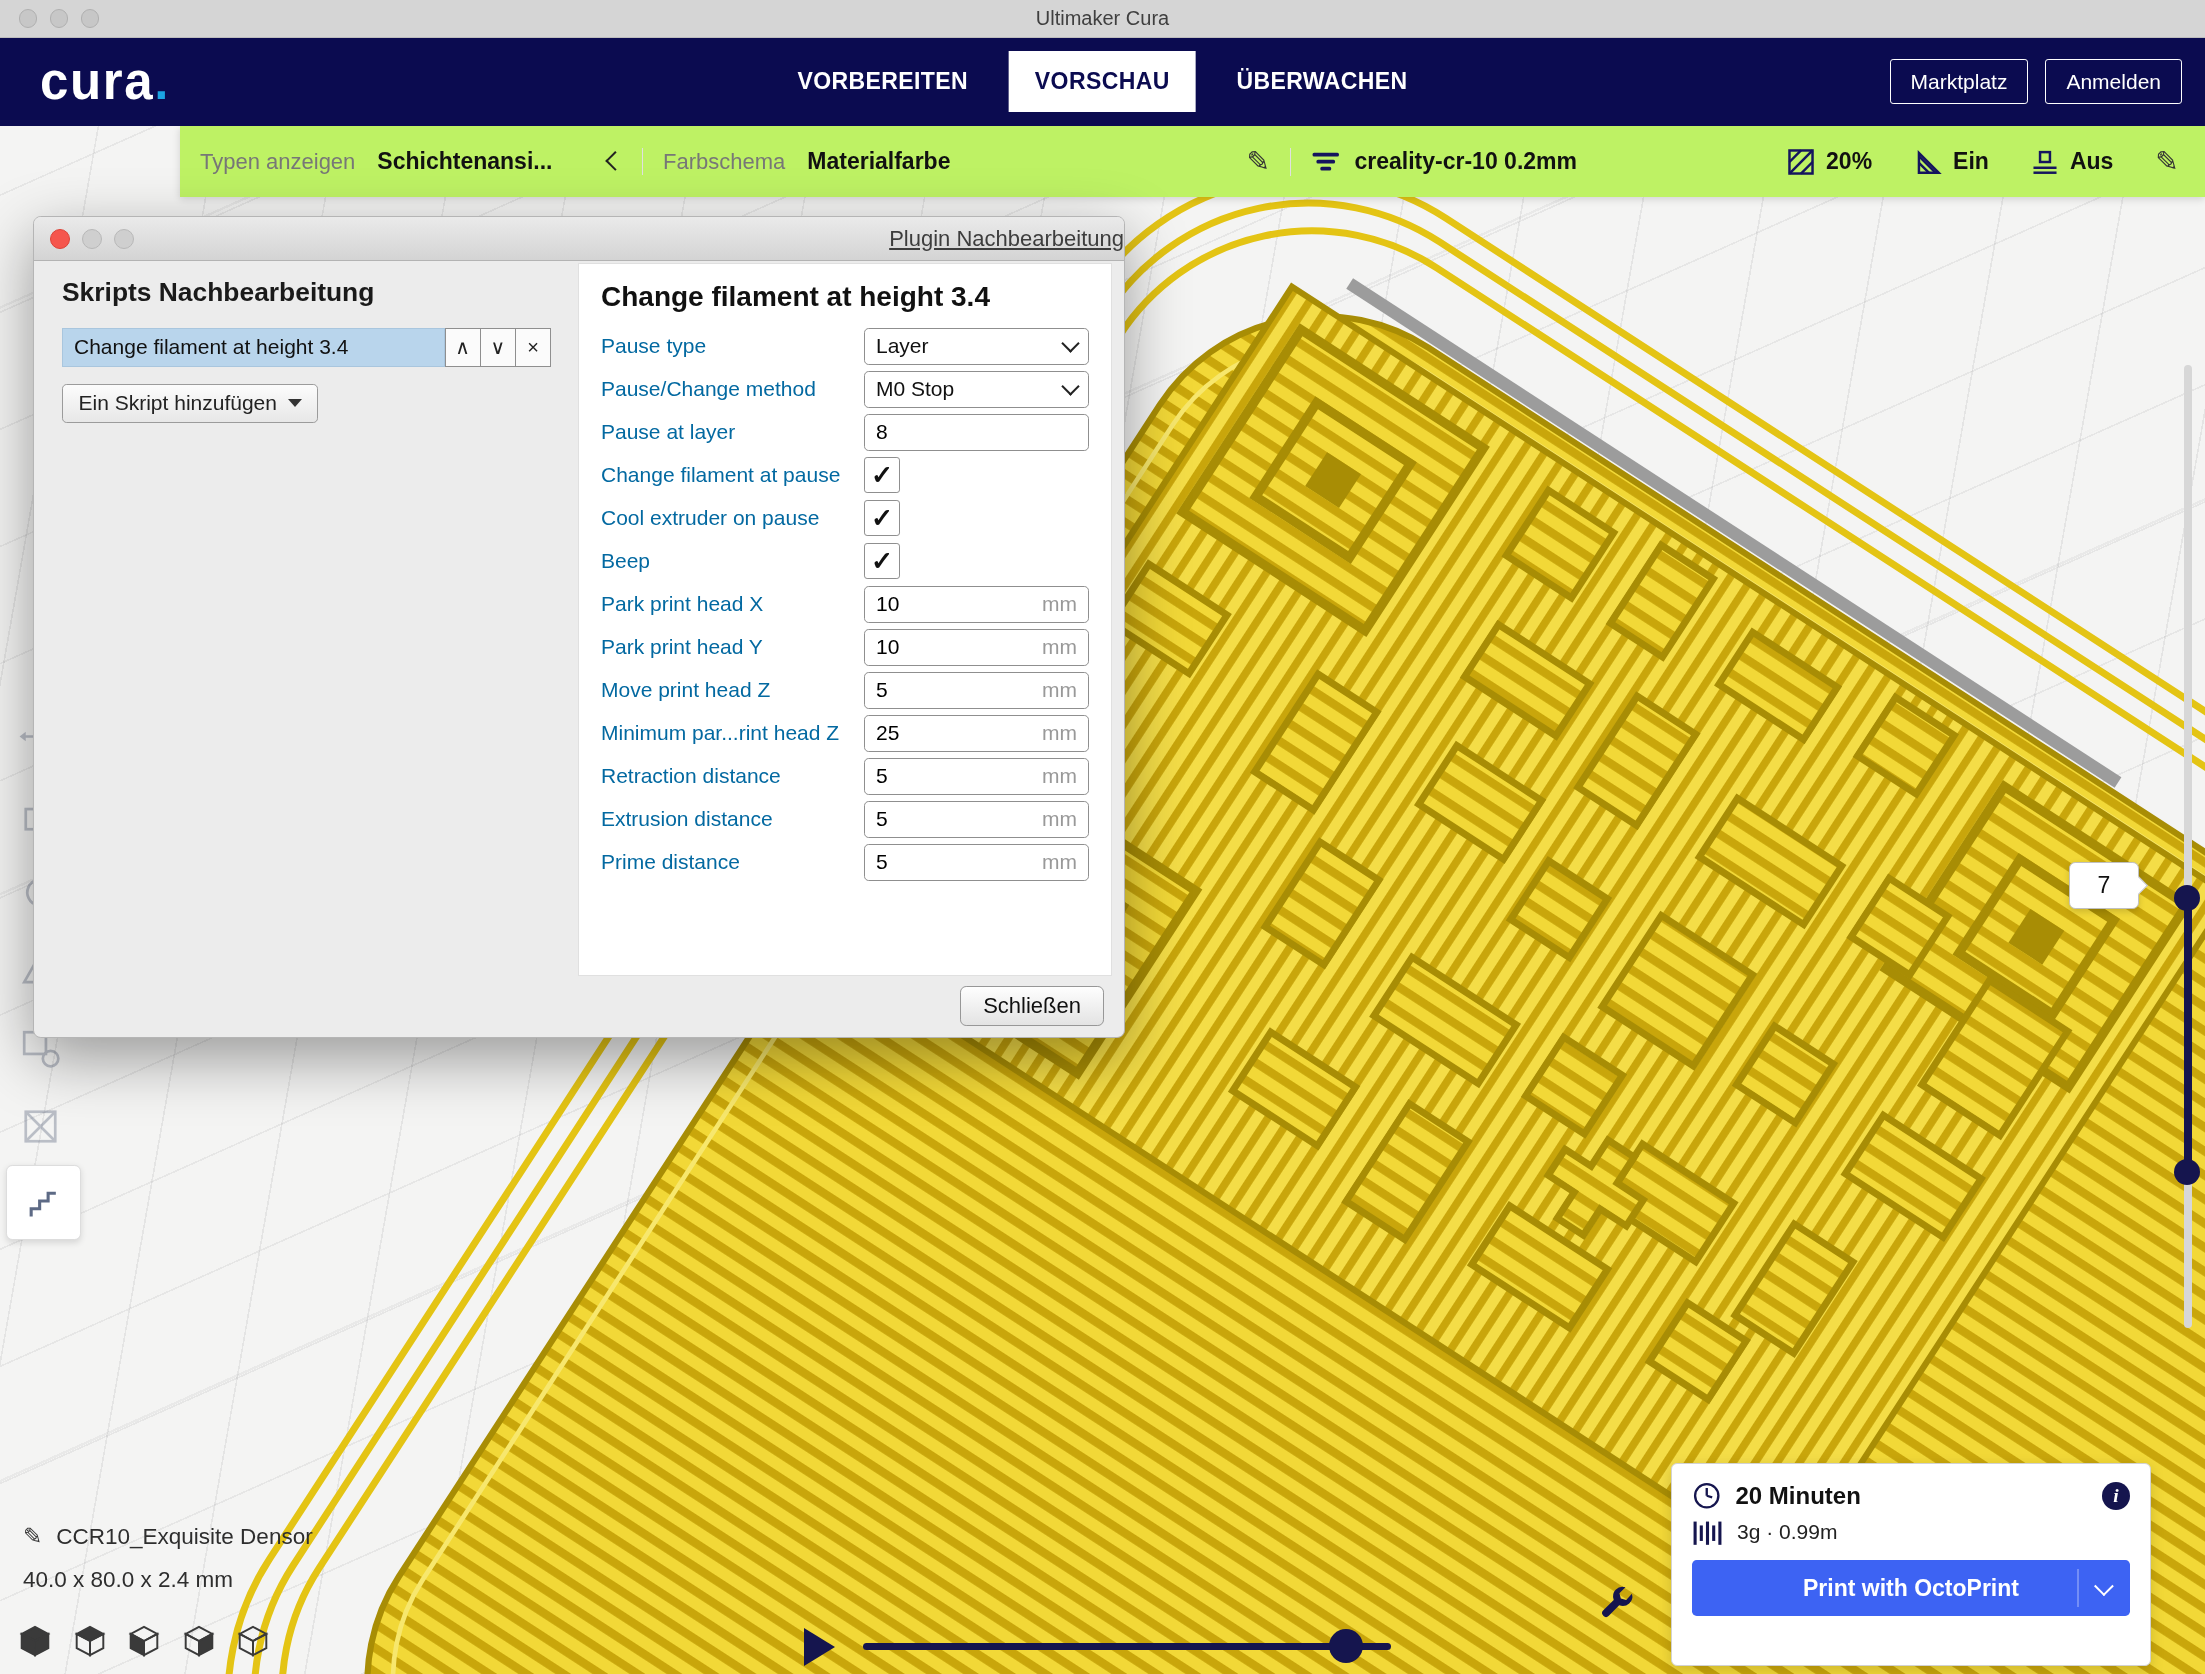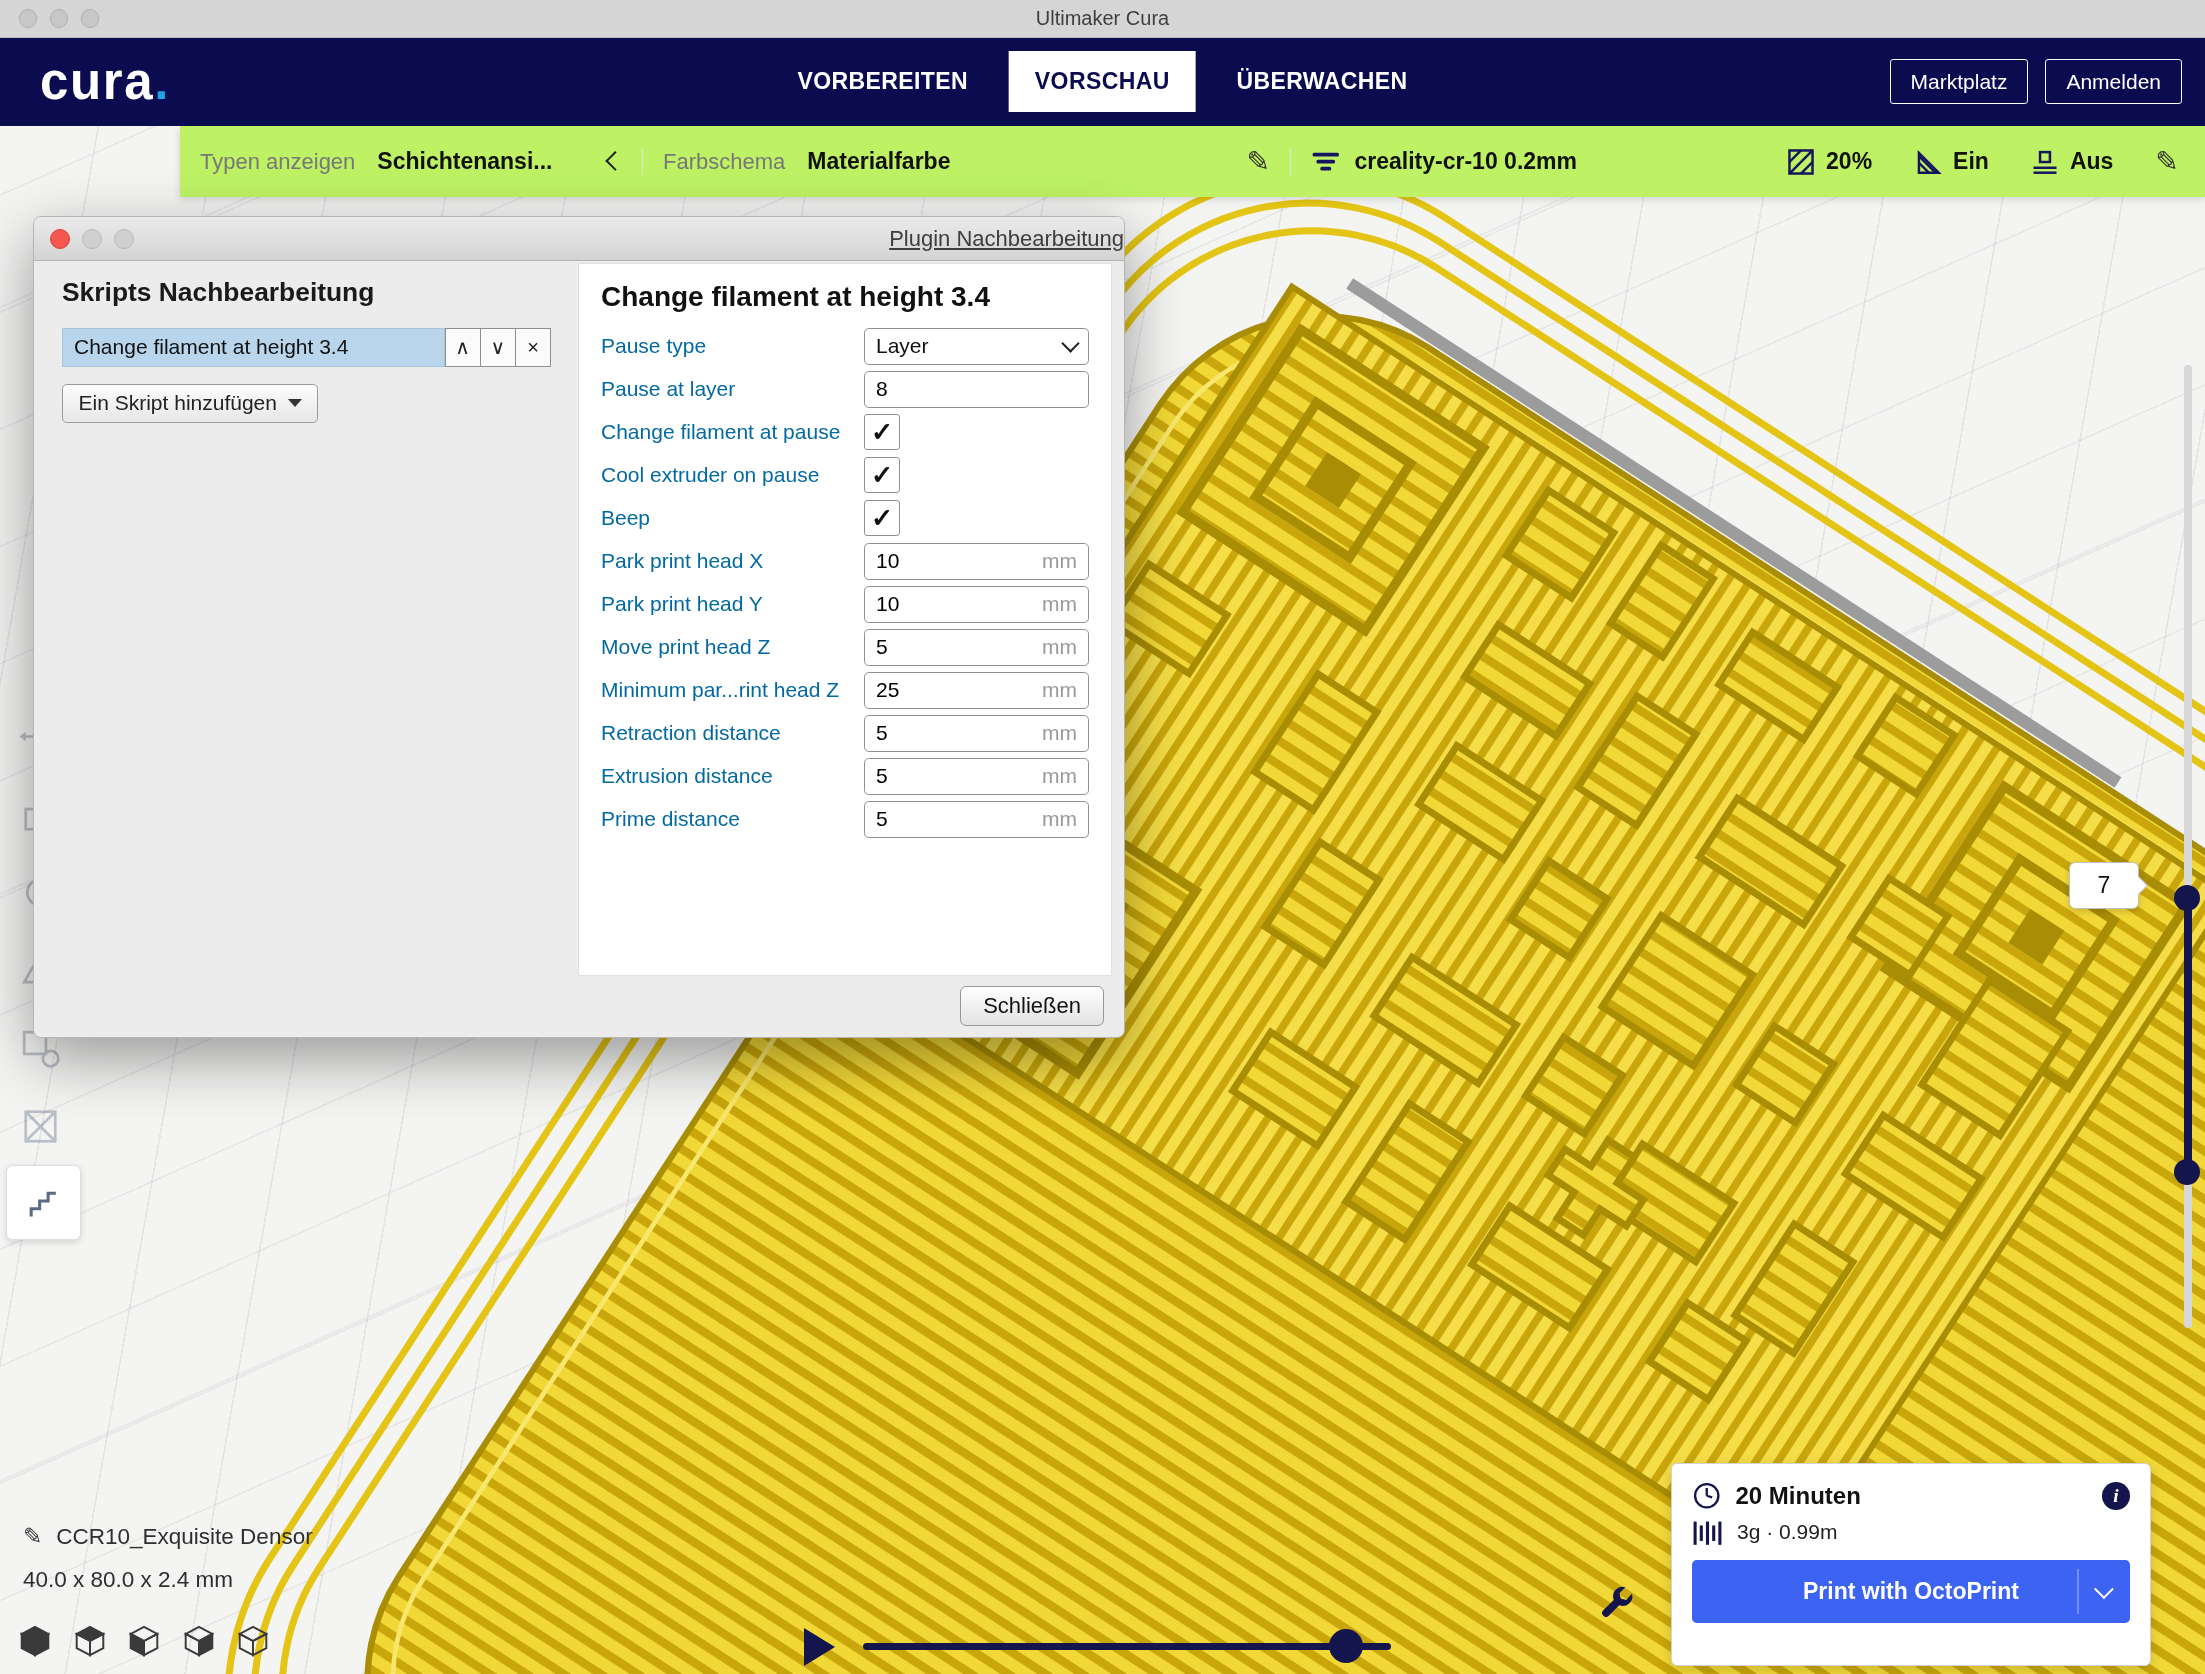--- a/index.html
+++ b/index.html
@@ -135,21 +135,21 @@
 
   
   .pp{position:absolute;left:1671px;top:1463px;width:480px;height:203px;background:#fff;
       border:0.8px solid #d2d2d2;border-radius:6px;box-shadow:0 4.7px 14px rgba(0,0,0,.15);
       padding:17px 20px;box-sizing:border-box;z-index:12;}
   .pp-row1{display:flex;align-items:center;gap:14px;font-size:24px;font-weight:700;color:#111;}
   .pp-info{margin-left:auto;width:28px;height:28px;border-radius:50%;background:#15154e;color:#fff;
            display:flex;align-items:center;justify-content:center;font-size:19.4px;font-style:italic;
            font-family:"Liberation Serif",serif;font-weight:700;}
   .pp-row2{display:flex;align-items:flex-start;gap:14px;margin-top:9.3px;font-size:21px;color:#222;}
-  .pp-btn{margin-top:14px;position:relative;height:63px;background:#3d63f3;border-radius:4.7px;
+  .pp-btn{margin-top:14px;position:relative;height:56px;background:#3d63f3;border-radius:4.7px;
           display:flex;align-items:center;justify-content:center;color:#fff;font-size:23px;font-weight:700;}
   .pp-btn .vdiv{position:absolute;right:51px;top:9.3px;bottom:9.3px;width:1.6px;background:rgba(255,255,255,.28);}
   .pp-btn .chev-w{position:absolute;right:18.6px;width:12.4px;height:12.4px;border-left:2.3px solid #fff;
                   border-bottom:2.3px solid #fff;transform:rotate(-45deg);margin-top:-4.7px;}
   .wrench{position:absolute;left:1598px;top:1583px;width:37px;height:37px;color:#15154e;z-index:8;}
 </style>
 </head>
 <body>
 
 <div class="screen">
@@ -387,20 +387,27 @@
         <h2>Change filament at height 3.4</h2>
 
         <div class="frow">
           <span class="flabel">Pause type</span>
           <div class="fselect">
             <span class="selval">Layer</span>
             <span class="chev-down"></span>
           </div>
         </div>
 
+        <div class="frow">
+          <span class="flabel">Pause/Change method</span>
+          <div class="fselect">
+            <span class="selval">M0 Stop</span>
+            <span class="chev-down"></span>
+          </div>
+        </div>
 
         <div class="frow">
           <span class="flabel">Pause at layer</span>
           <div class="finput">
             <input value="8" style="">
             <span class="unit"></span>
           </div>
         </div>
 
         <div class="frow">

